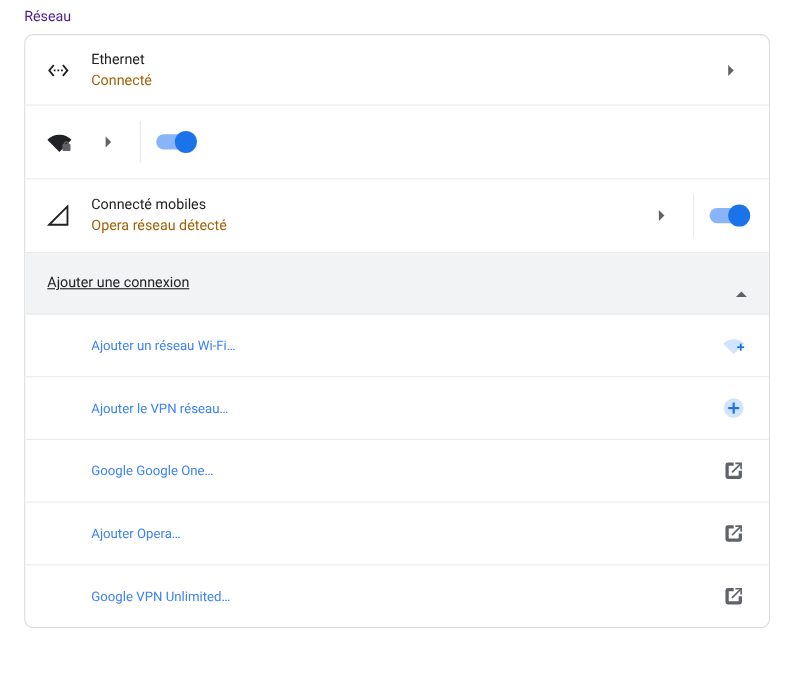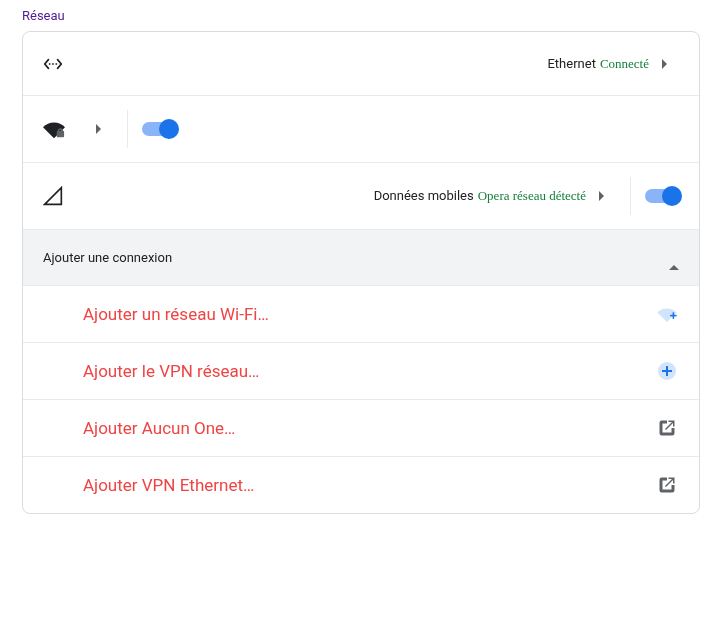--- a/index.html
+++ b/index.html
@@ -35,26 +35,25 @@
   .row .icon-slot {
     width: 40px;
     display: flex;
     align-items: center;
     justify-content: flex-start;
     color: #5f6368;
   }
   .row .text-slot {
     flex: 1;
     display: flex;
-    flex-direction: row;
+    flex-direction: column;
     gap: 4px;
-    justify-content: flex-end;
   }
   .row .title { font-size: 13px; color: #202124; }
-  .row .subtitle { font-size: 13px; color: #15803d; font-family: Liberation Serif, serif; }
+  .row .subtitle { font-size: 13px; color: #a16207; }
   .row .subtitle.blurred { filter: blur(3px); color: #9aa0a6; letter-spacing: 1px; }
   .row .chevron-slot {
     width: 30px;
     display: flex;
     align-items: center;
     justify-content: center;
   }
   .chevron-right {
     width: 0; height: 0;
     border-top: 5px solid transparent;
@@ -85,35 +84,36 @@
     border-radius: 50%;
   }
   .collapse-header {
     display: flex;
     align-items: center;
     padding: 20px 20px;
     background: #f1f3f4;
     border-bottom: 1px solid #e8eaed;
     font-size: 13px;
     color: #202124;
+    text-decoration: underline;
   }
   .collapse-header .spacer { flex: 1; }
   .chevron-up {
     width: 0; height: 0;
     border-left: 5px solid transparent;
     border-right: 5px solid transparent;
     border-bottom: 5px solid #5f6368;
   }
   .subrow {
     display: flex;
     align-items: center;
     padding: 16px 20px 16px 60px;
     border-bottom: 1px solid #e8eaed;
-    font-size: 17px;
-    color: #ef4444;
+    font-size: 12px;
+    color: #3b82f6;
     min-height: 48px;
   }
   .subrow:last-child { border-bottom: none; }
   .subrow .label { flex: 1; }
   .subrow .action-icon {
     width: 24px; height: 24px;
     display: flex; align-items: center; justify-content: center;
     color: #5f6368;
   }
   .plus-circle {
@@ -160,21 +160,21 @@
     <div class="toggle"></div>
   </div>
 
   <div class="row">
     <div class="icon-slot">
       <svg width="20" height="20" viewBox="0 0 24 24">
           <path fill="none" stroke="#202124" stroke-width="2" d="M2 22 L22 2 L22 22 Z"></path>
         </svg>
     </div>
     <div class="text-slot">
-      <div class="title">Données mobiles</div>
+      <div class="title">Connecté mobiles</div>
       <div class="subtitle">Opera réseau détecté</div>
     </div>
     <div class="chevron-slot">
         <div class="chevron-right"></div>
       </div>
     <div class="divider-v"></div>
     <div class="toggle"></div>
   </div>
 
 
@@ -201,35 +201,45 @@
       <span class="plus-circle">
         <svg width="12" height="12" viewBox="0 0 12 12">
             <rect x="5" y="1" width="2" height="10" fill="#1a73e8"></rect>
             <rect x="1" y="5" width="10" height="2" fill="#1a73e8"></rect>
           </svg>
       </span>
     </span>
   </div>
 
   <div class="subrow">
-    <span class="label">Ajouter Aucun One…</span>
+    <span class="label">Google Google One…</span>
     <span class="action-icon">
       <svg width="18" height="18" viewBox="0 0 24 24" fill="none" stroke="#5f6368" stroke-width="2">
           <path d="M19 19H5V5h6V3H5a2 2 0 0 0-2 2v14a2 2 0 0 0 2 2h14a2 2 0 0 0 2-2v-6h-2v6z"></path>
           <path d="M14 3h7v7"></path>
           <path d="M10 14L21 3"></path>
         </svg>
     </span>
   </div>
 
-
-  <div class="subrow">
-    <span class="label">Ajouter VPN Ethernet…</span>
+  <div class="subrow">
+    <span class="label">Ajouter Opera…</span>
     <span class="action-icon">
       <svg width="18" height="18" viewBox="0 0 24 24" fill="none" stroke="#5f6368" stroke-width="2">
           <path d="M19 19H5V5h6V3H5a2 2 0 0 0-2 2v14a2 2 0 0 0 2 2h14a2 2 0 0 0 2-2v-6h-2v6z"></path>
           <path d="M14 3h7v7"></path>
           <path d="M10 14L21 3"></path>
         </svg>
     </span>
   </div>
 
+  <div class="subrow">
+    <span class="label">Google VPN Unlimited…</span>
+    <span class="action-icon">
+      <svg width="18" height="18" viewBox="0 0 24 24" fill="none" stroke="#5f6368" stroke-width="2">
+          <path d="M19 19H5V5h6V3H5a2 2 0 0 0-2 2v14a2 2 0 0 0 2 2h14a2 2 0 0 0 2-2v-6h-2v6z"></path>
+          <path d="M14 3h7v7"></path>
+          <path d="M10 14L21 3"></path>
+        </svg>
+    </span>
+  </div>
+
 </div>
 
 </body></html>

